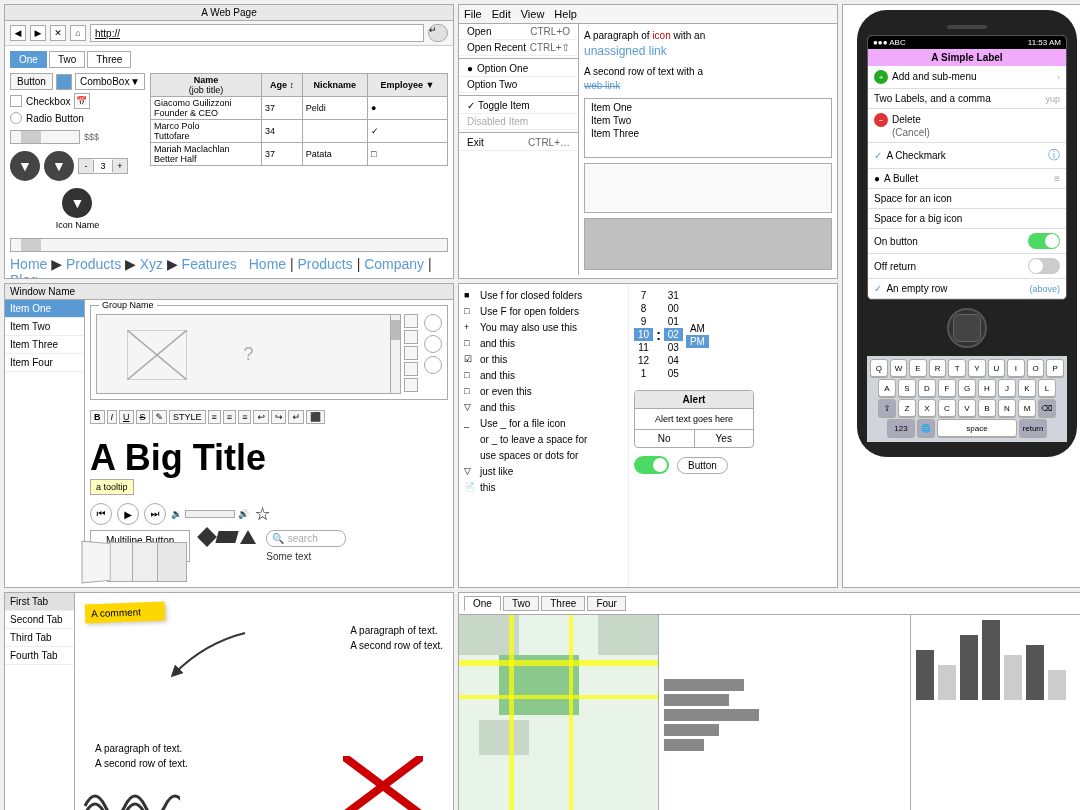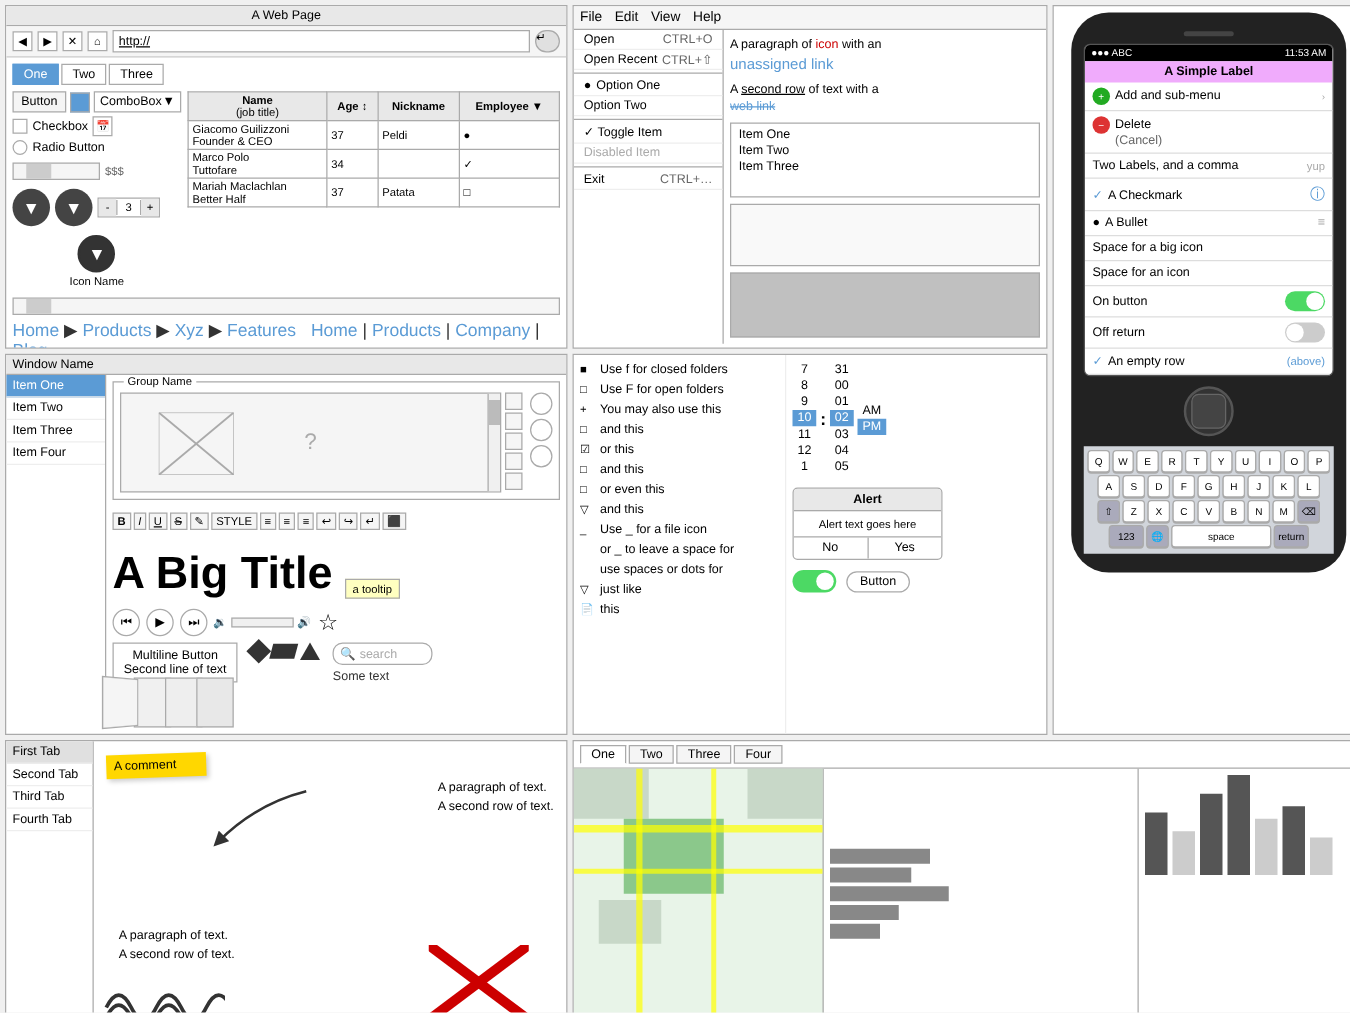--- a/index.html
+++ b/index.html
@@ -291,21 +291,21 @@
       position: relative;
     }
     .win-scrollbar { position: absolute; right: 0; top: 0; width: 10px; height: 100%; background: #f0f0f0; border-left: 1px solid #aaa; }
     .win-scroll-thumb { width: 100%; height: 20px; background: #bbb; margin-top: 5px; }
     .win-question { position: absolute; top: 50%; left: 50%; transform: translate(-50%,-50%); font-size: 18px; color: #aaa; }
     .win-resize-btn { width: 14px; height: 14px; border: 1px solid #aaa; background: #f5f5f5; }
     .win-circle { width: 18px; height: 18px; border-radius: 50%; border: 1px solid #aaa; }
     .win-toolbar { display: flex; align-items: center; gap: 2px; margin-top: 5px; flex-wrap: wrap; }
     .win-tb-btn { border: 1px solid #aaa; padding: 1px 3px; font-size: 9px; cursor: pointer; background: #f5f5f5; }
     .win-big-title { font-size: 36px; font-weight: bold; margin-top: 8px; }
-    .win-big-row { display: flex; align-items: flex-end; gap: 10px; margin-top: 5px; }
+    .win-big-row { display: flex; align-items: flex-start; margin-top: 5px; flex-direction: column; }
     .win-tooltip-box {
       border: 1px solid #aaa;
       padding: 2px 5px;
       font-size: 9px;
       background: #ffffc0;
       display: inline-block;
     }
     .win-media-controls { display: flex; align-items: center; gap: 5px; margin-top: 8px; }
     .win-media-btn { width: 22px; height: 22px; border-radius: 50%; border: 1px solid #aaa; display: flex; align-items: center; justify-content: center; font-size: 10px; cursor: pointer; }
     .win-volume-slider { display: flex; align-items: center; gap: 3px; font-size: 9px; }
@@ -549,21 +549,21 @@
         <span>Exit</span>
         <span class="shortcut">CTRL+…</span>
       </div>
     </div>
     <div class="menu-right">
       <div class="menu-para">
         A paragraph of <span class="text-red">icon</span> with an<br>
         <a class="" style="color:#5b9bd5;font-size:12px;">unassigned link</a>
       </div>
       <div class="menu-para">
-        A <span style="text-decoration:underline">second row</span> of text with a<br>
+        A <span style="">second row</span> of text with a<br>
         <a style="color:#5b9bd5;font-size:10px;text-decoration:line-through;">web link</a>
       </div>
       <div class="menu-list-box">
         <div class="menu-list-item">Item One</div>
         <div class="menu-list-item">Item Two</div>
         <div class="menu-list-item">Item Three</div>
       </div>
       <div class="menu-text-area"></div>
       <div class="menu-gray-box"></div>
     </div>
@@ -581,39 +581,39 @@
       </div>
       <div class="iphone-nav-bar">
         <span>A Simple Label</span>
       </div>
       <div class="iphone-list">
         <div class="iphone-list-item">
           <span><span class="icon-circle green">+</span>Add and sub-menu</span>
           <span class="chevron">›</span>
         </div>
         <div class="iphone-list-item">
-          <span><span class="icon-circle red">−</span>Delete<br><span style="padding-left:18px;color:#666;">(Cancel)</span></span>
-        </div>
-        <div class="iphone-list-item">
           <span>Two Labels, and a comma</span>
           <span style="color:#aaa;font-size:9px;">yup</span>
+        </div>
+        <div class="iphone-list-item">
+          <span><span class="icon-circle red">−</span>Delete<br><span style="padding-left:18px;color:#666;">(Cancel)</span></span>
         </div>
         <div class="iphone-list-item">
           <span><span class="iphone-checkmark">✓</span>A Checkmark</span>
           <span style="color:#5b9bd5;font-size:12px;">ⓘ</span>
         </div>
         <div class="iphone-list-item">
           <span><span style="margin-right:4px;">●</span>A Bullet</span>
           <span style="color:#aaa;">≡</span>
         </div>
         <div class="iphone-list-item">
+          <span>Space for an icon</span>
+        </div>
+        <div class="iphone-list-item">
           <span>Space for a big icon</span>
-        </div>
-        <div class="iphone-list-item">
-          <span>Space for an icon</span>
         </div>
         <div class="iphone-list-item">
           <span>On button</span>
           <div class="iphone-toggle on toggle-on">
             <div class="iphone-toggle-thumb"></div>
           </div>
         </div>
         <div class="iphone-list-item">
           <span>Off return</span>
           <div class="iphone-toggle off toggle-off">

